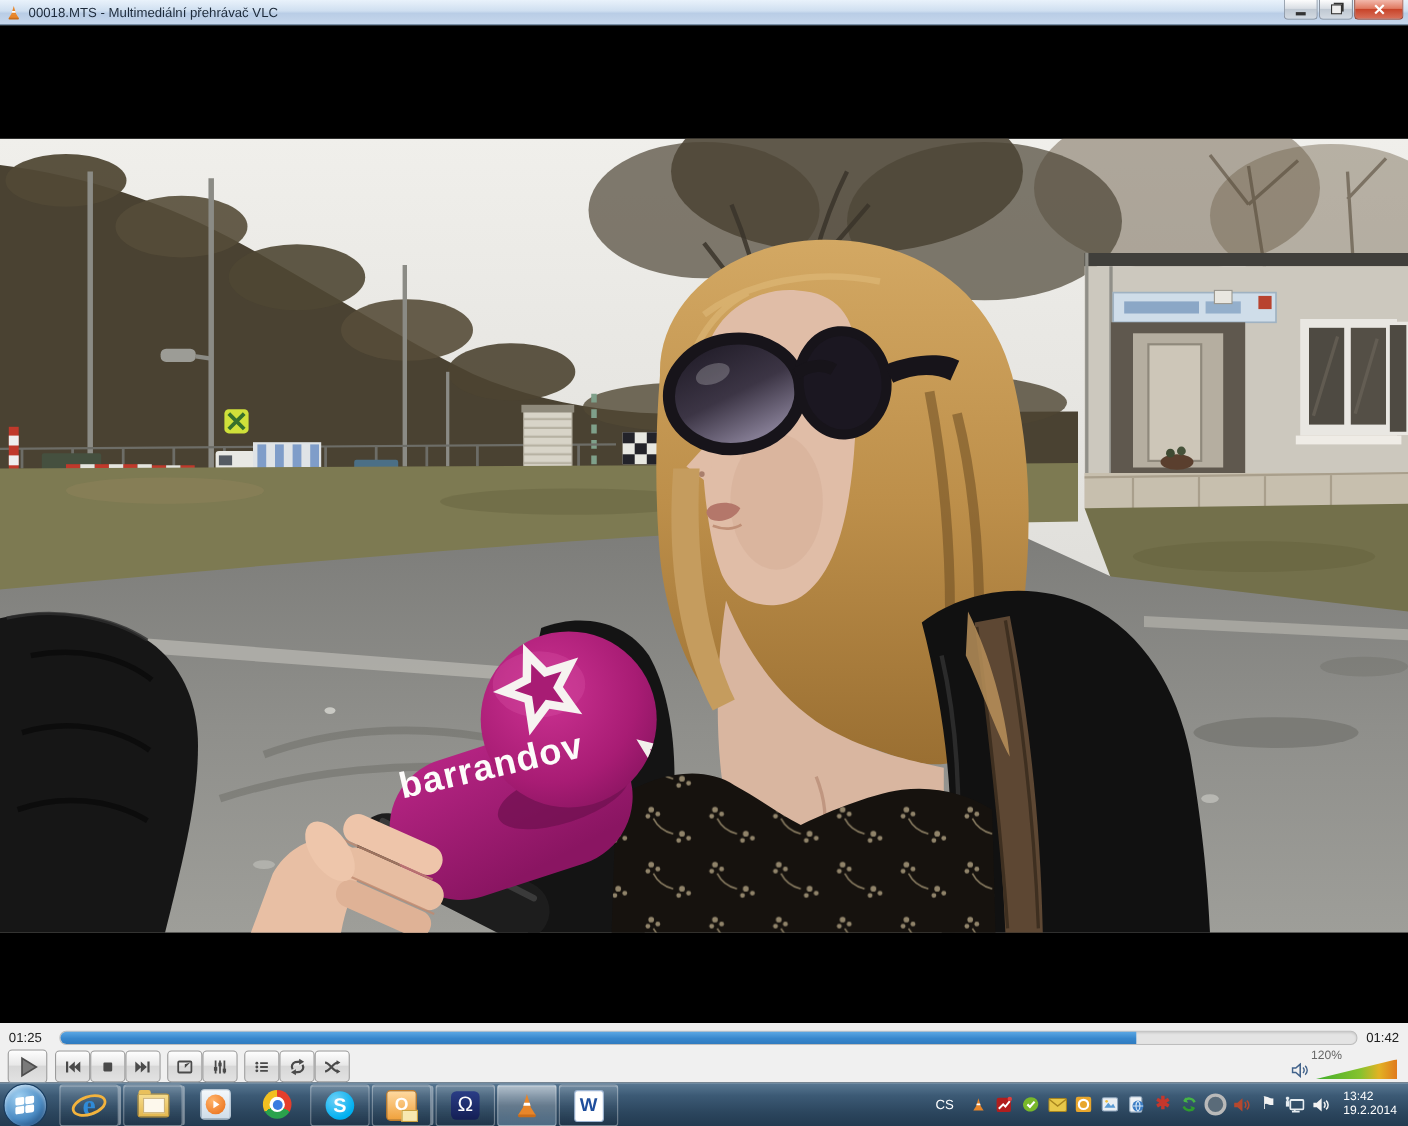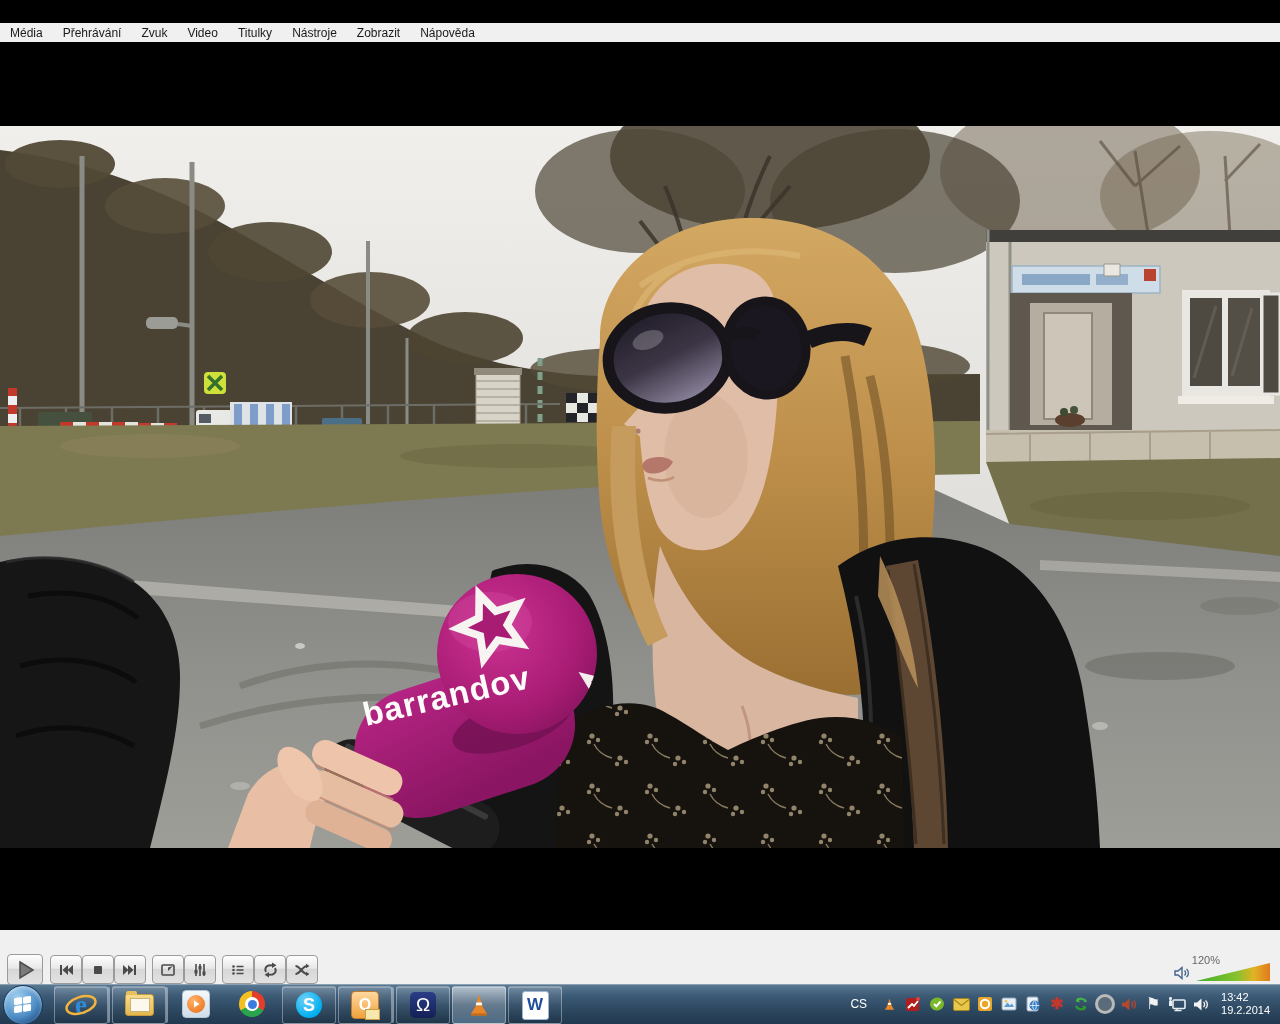--- a/index.html
+++ b/index.html
@@ -99,31 +99,41 @@
   .folder-c{position:relative;width:27px;height:20px;background:linear-gradient(#f7dd8d,#e3b74f);border-radius:2px 3px 3px 3px;border:1px solid #c49a3a;}
   .folder-c::before{content:"";position:absolute;left:0;top:-4px;width:11px;height:4px;background:#e9c05c;border-radius:2px 2px 0 0;}
   .folder-c::after{content:"";position:absolute;left:4px;top:3px;width:18px;height:12px;background:#fdf8ec;border:1px solid #cdb37a;}
   .ring-c{width:14px;height:14px;border-radius:50%;border:3px solid #b9b9b9;background:#5a6b79;}
 </style>
 </head>
 <body>
 
 <div class="app">
 
-
-  <div class="menubar">
-    <span class="menu-item">Média</span>
-    <span class="menu-item">Přehrávání</span>
-    <span class="menu-item">Zvuk</span>
-    <span class="menu-item">Video</span>
-    <span class="menu-item">Titulky</span>
-    <span class="menu-item">Nástroje</span>
-    <span class="menu-item">Zobrazit</span>
-    <span class="menu-item">Nápověda</span>
+  <div class="titlebar">
+    <svg class="vlc-mini" viewBox="0 0 16 16">
+      <path d="M5.5 10 L8 1.5 L10.5 10 Z" fill="#e8862a"></path>
+      <path d="M6.4 6.5 L9.6 6.5 L10 8.2 L6 8.2 Z" fill="#fff"></path>
+      <path d="M3 13.5 L5.5 9.5 L10.5 9.5 L13 13.5 Z" fill="#e8862a"></path>
+      <rect x="3" y="13" width="10" height="1.6" rx="0.8" fill="#c96d1a"></rect>
+    </svg>
+    <span class="title-text">00018.MTS - Multimediální přehrávač VLC</span>
+    <div class="winbtns">
+      <div class="winbtn">
+          <div class="glyph-min"></div>
+        </div>
+      <div class="winbtn">
+          <div class="glyph-restore"></div>
+        </div>
+      <div class="winbtn close">
+          <div class="glyph-close"></div>
+        </div>
+    </div>
   </div>
+
 
   <div class="video-black">
     <svg class="scene" viewBox="0 0 1280 722" preserveAspectRatio="none">
       <defs>
         <linearGradient id="sky" x1="0" y1="0" x2="0" y2="1">
           <stop offset="0" stop-color="#f0efeb"></stop>
             <stop offset="1" stop-color="#dfdeda"></stop>
         </linearGradient>
         <linearGradient id="roadG" x1="0" y1="0" x2="0" y2="1">
           <stop offset="0" stop-color="#7c7c79"></stop>
@@ -371,20 +381,27 @@
           <rect x="308" y="665" width="100" height="27" rx="13" fill="#e7bda1"></rect>
           <rect x="316" y="694" width="92" height="25" rx="12" fill="#dfb296"></rect>
           <path d="M300 664 L392 664 M310 692 L406 692" stroke="#c08a70" stroke-width="2" opacity="0.8"></path>
         </g>
         <ellipse cx="300" cy="648" rx="17" ry="31" transform="rotate(-35 300 648)" fill="#eec6ab"></ellipse>
       </g>
     </svg>
   </div>
 
   <div class="controls">
+    <div class="seekrow">
+      <span class="time elapsed">01:25</span>
+      <div class="seek-track">
+        <div class="seek-fill" style="width: 83%;"></div>
+      </div>
+      <span class="time total">01:42</span>
+    </div>
     <div class="btnrow">
       <div class="vbtn play" style="left:7px">
         <svg width="22" height="22" viewBox="0 0 22 22">
           <path d="M6 3 L19 11 L6 19 Z" fill="#7a7a7a" stroke="#4d4d4d" stroke-width="1.5"></path>
         </svg>
       </div>
       <div class="vbtn" style="left:50px">
         <svg width="16" height="16" viewBox="0 0 16 16">
           <path d="M2 3 h2 v10 h-2 z M10 3 L4.5 8 L10 13 Z M15 3 L9.5 8 L15 13 Z" fill="#4a4a4a"></path>
         </svg>

